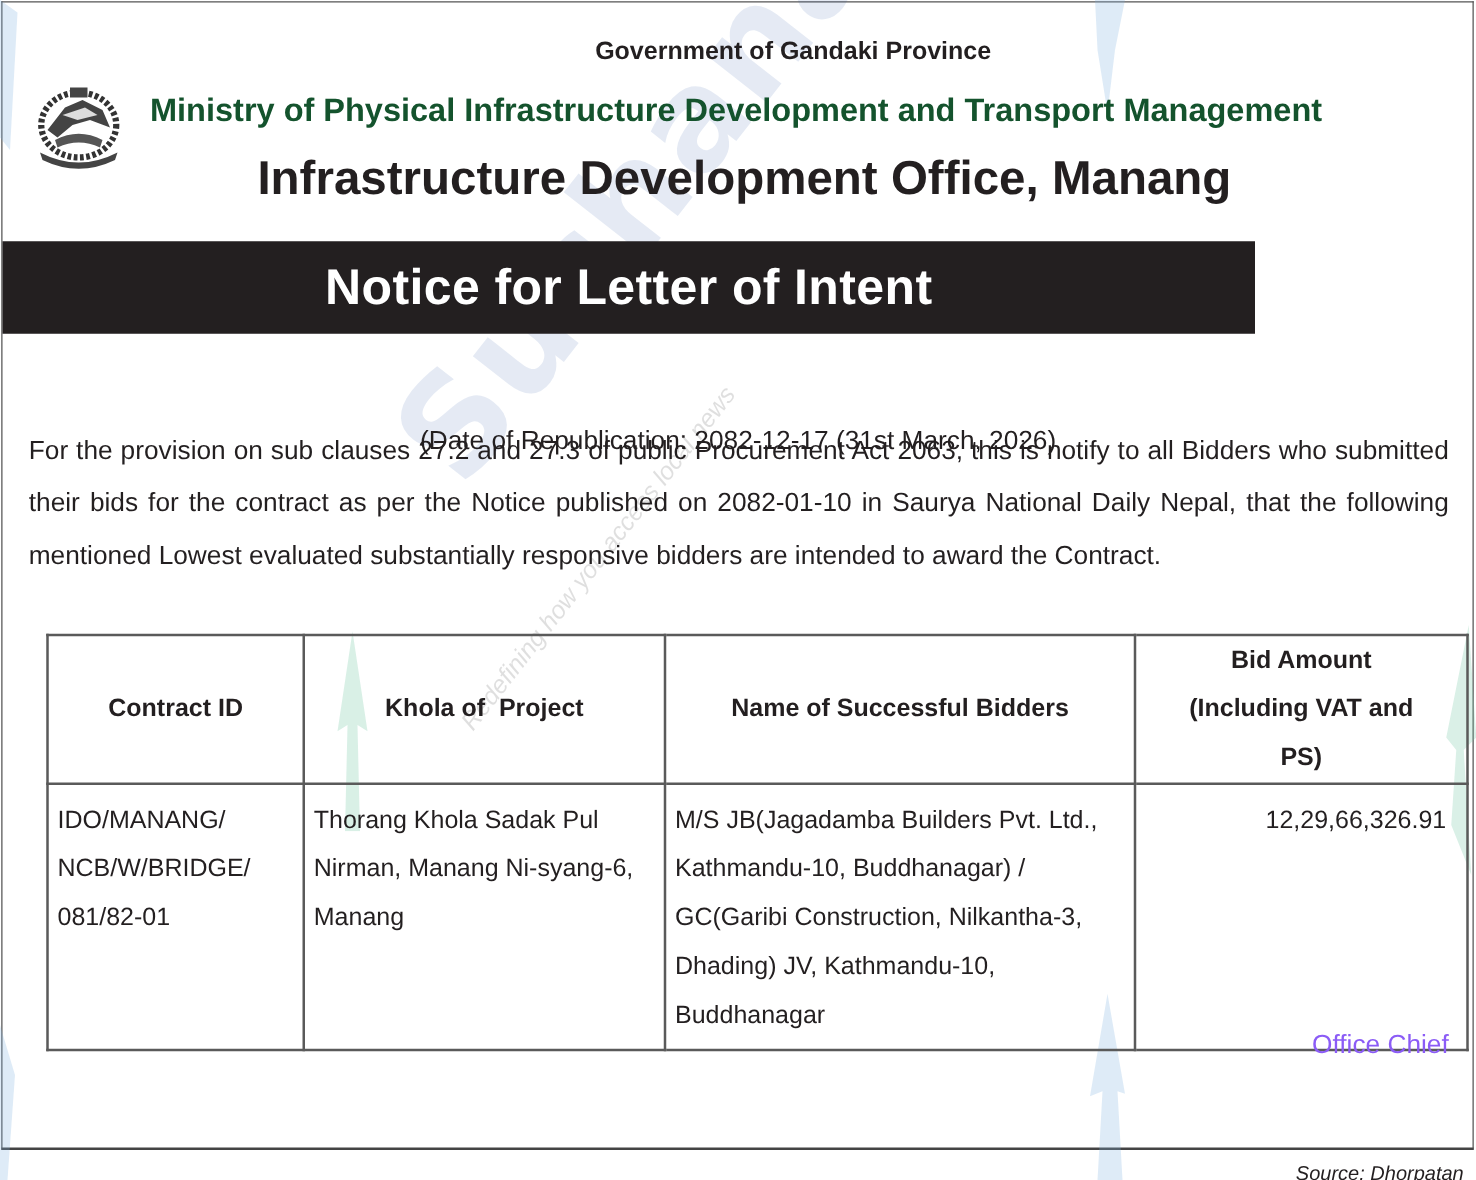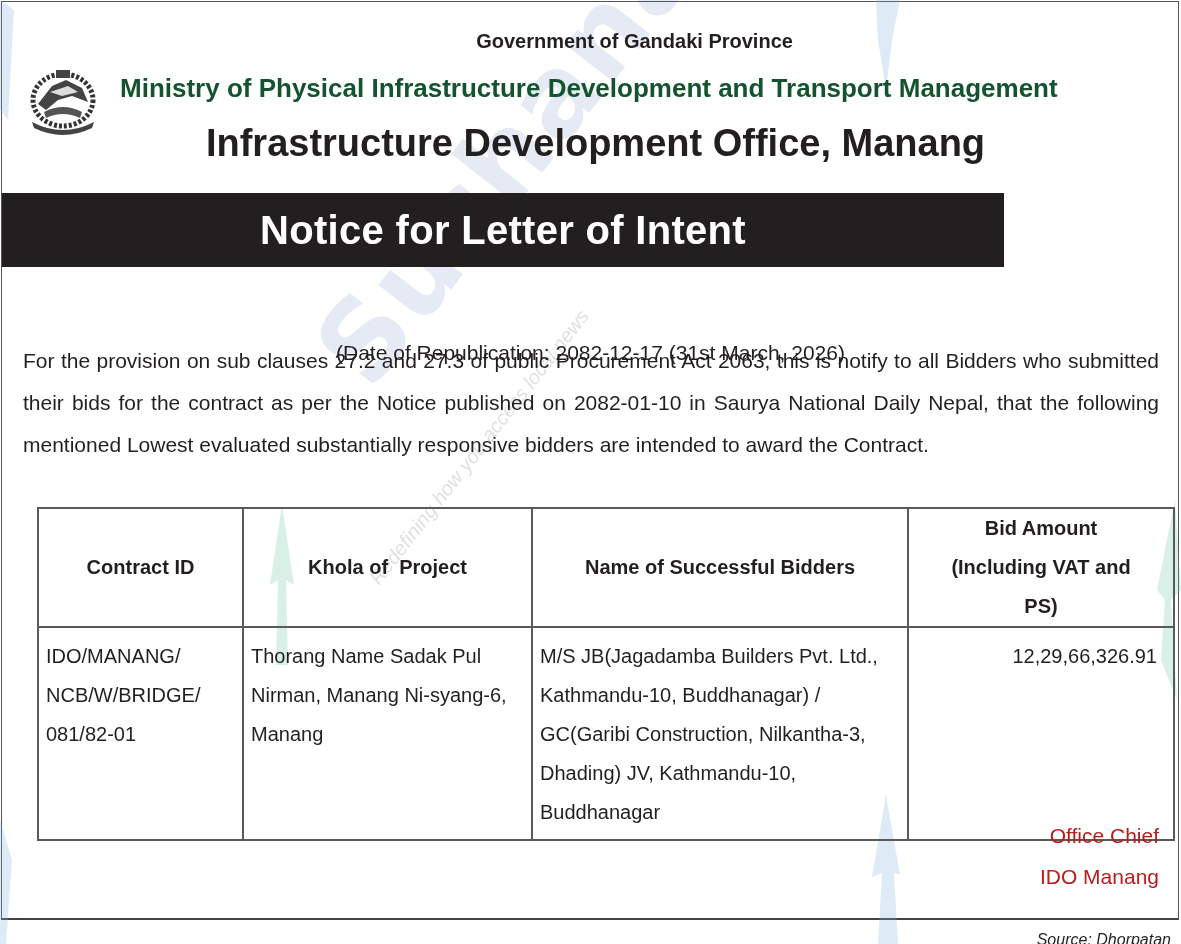--- a/index.html
+++ b/index.html
@@ -166,21 +166,21 @@
     .col3 { width: 376px; }
     .col4 { width: 266px; }
     .td-amount { text-align: right; }
     .signature {
       position: absolute;
       right: 22px;
       top: 815px;
       text-align: right;
       font-size: 21px;
       line-height: 41px;
-      color: #b91c1c;
+      color: #8b5cf6;
     }
     .source {
       position: absolute;
       right: 10px;
       top: 921px;
       font-size: 16px;
       font-style: italic;
       color: #231f20;
       margin-top: 10px;
     }
@@ -244,25 +244,24 @@
     <tr>
       <th>Contract ID</th>
       <th style="white-space:pre;">Khola of  Project</th>
       <th style="padding:0 28px;">Name of Successful Bidders</th>
       <th style="padding:0 32px;">Bid Amount (Including VAT and PS)</th>
     </tr>
   </thead>
   <tbody>
     <tr>
       <td>IDO/MANANG/ NCB/W/BRIDGE/ 081/82-01</td>
-      <td>Thorang Name Sadak Pul Nirman, Manang Ni-syang-6, Manang</td>
+      <td>Thorang Khola Sadak Pul Nirman, Manang Ni-syang-6, Manang</td>
       <td>M/S JB(Jagadamba Builders Pvt. Ltd., Kathmandu-10, Buddhanagar) / GC(Garibi Construction, Nilkantha-3, Dhading) JV, Kathmandu-10, Buddhanagar</td>
       <td class="td-amount">12,29,66,326.91</td>
     </tr>
   </tbody>
 </table>
 
 <div class="signature">
   <div>Office Chief</div>
-  <div>IDO Manang</div>
 </div>
 
 <div class="source">Source: Dhorpatan</div>
 
 </body></html>

